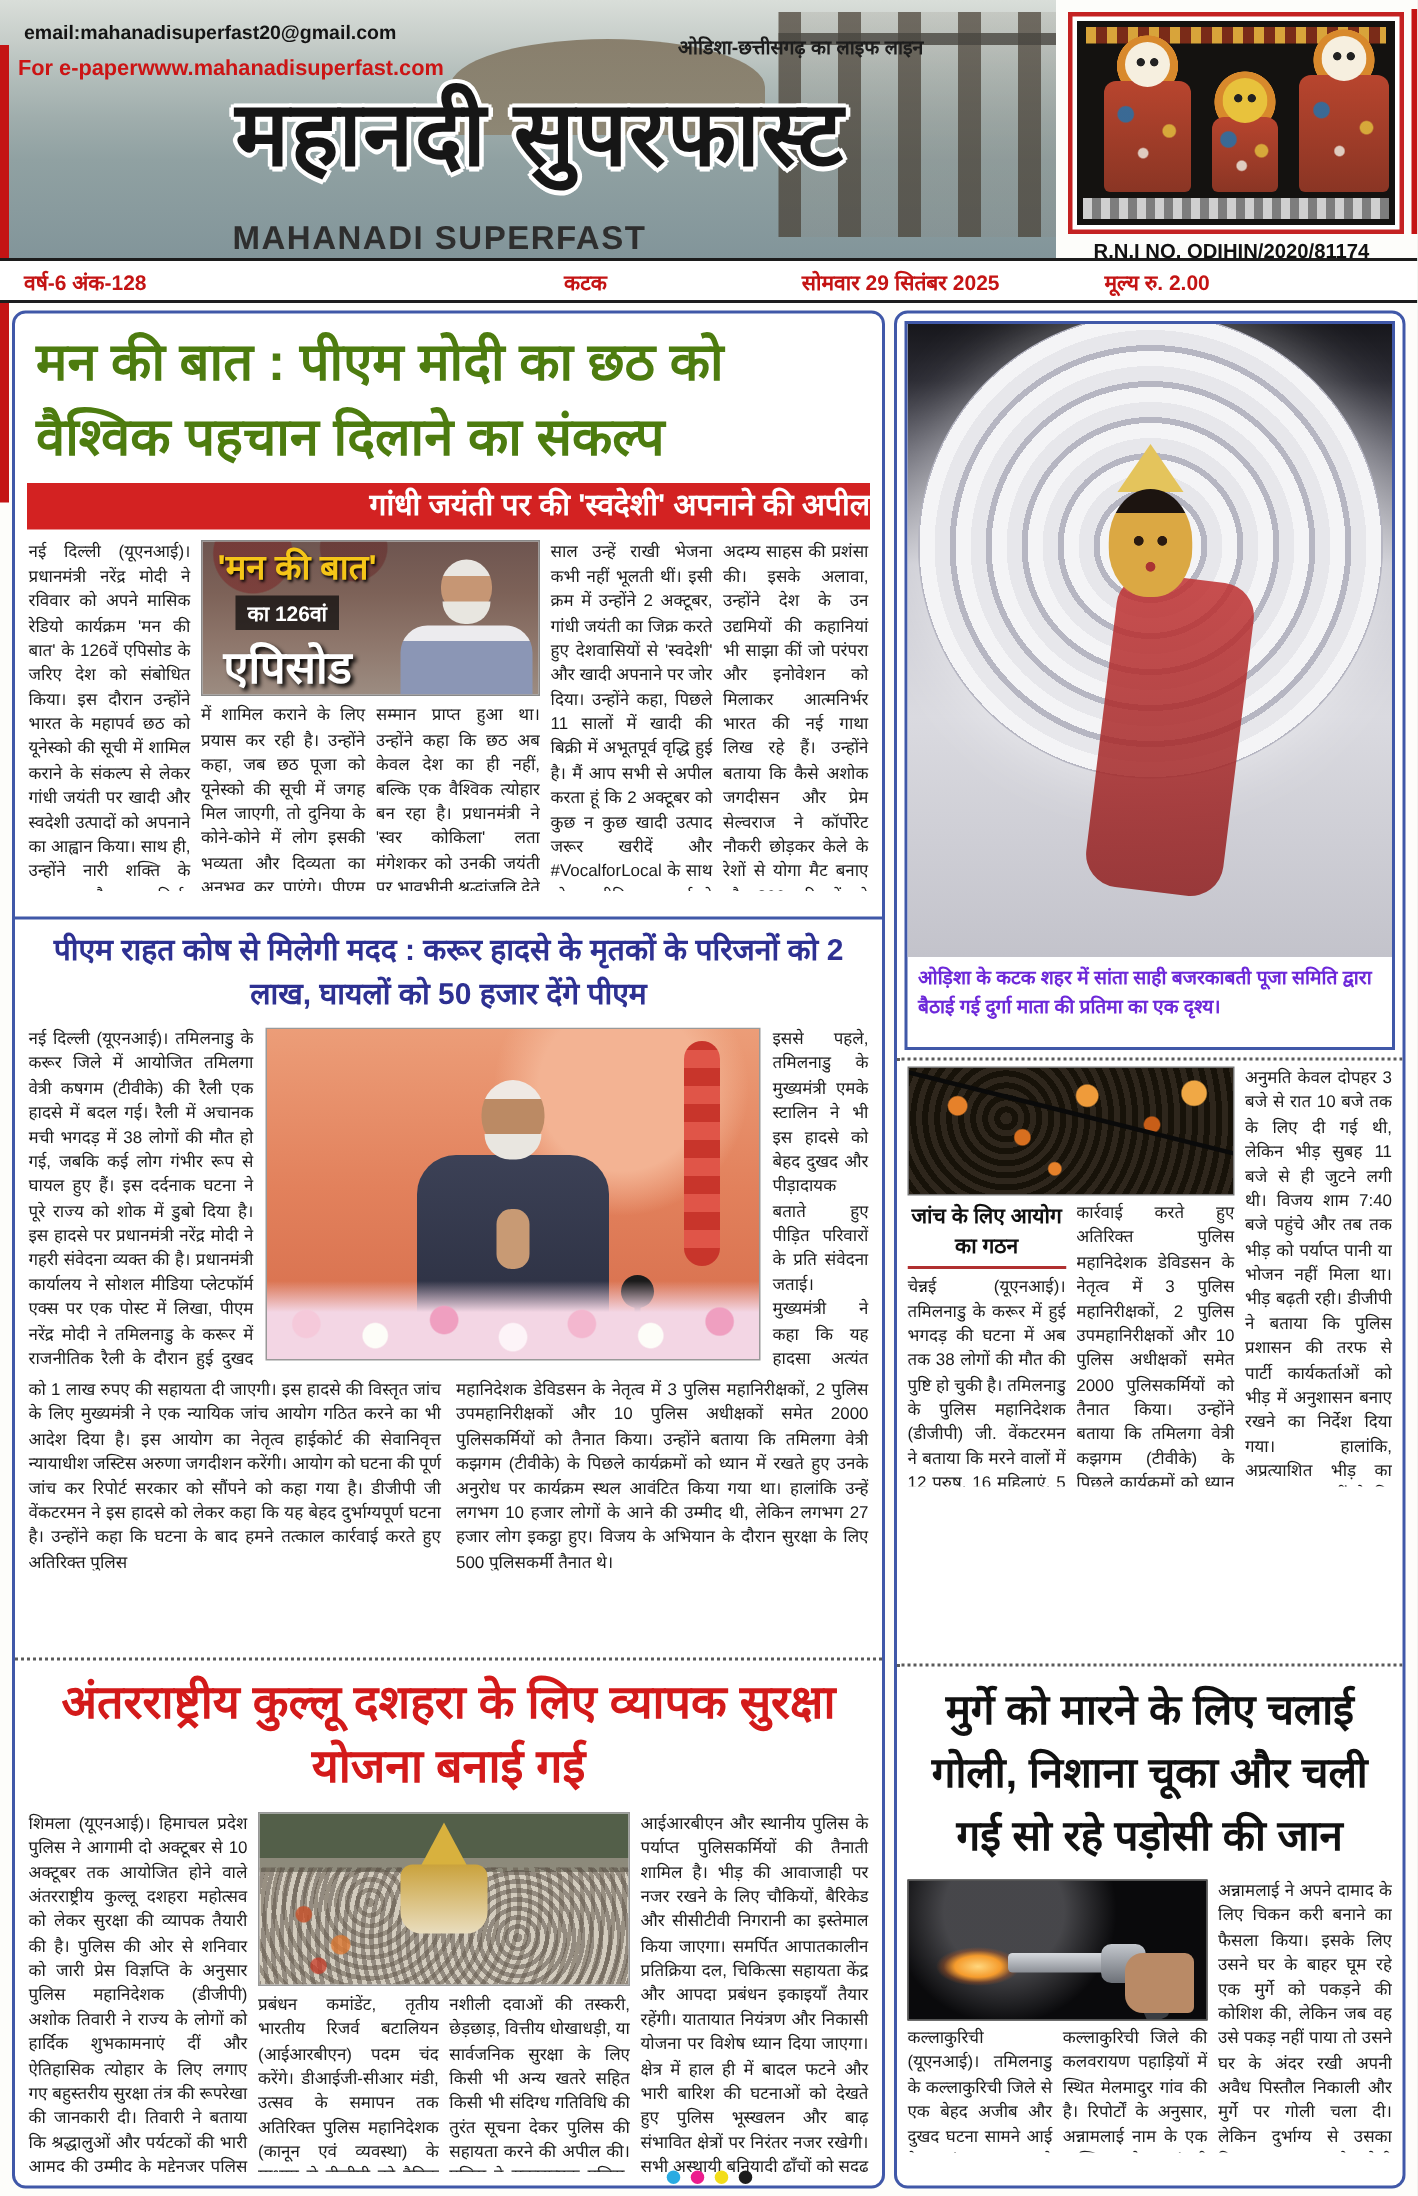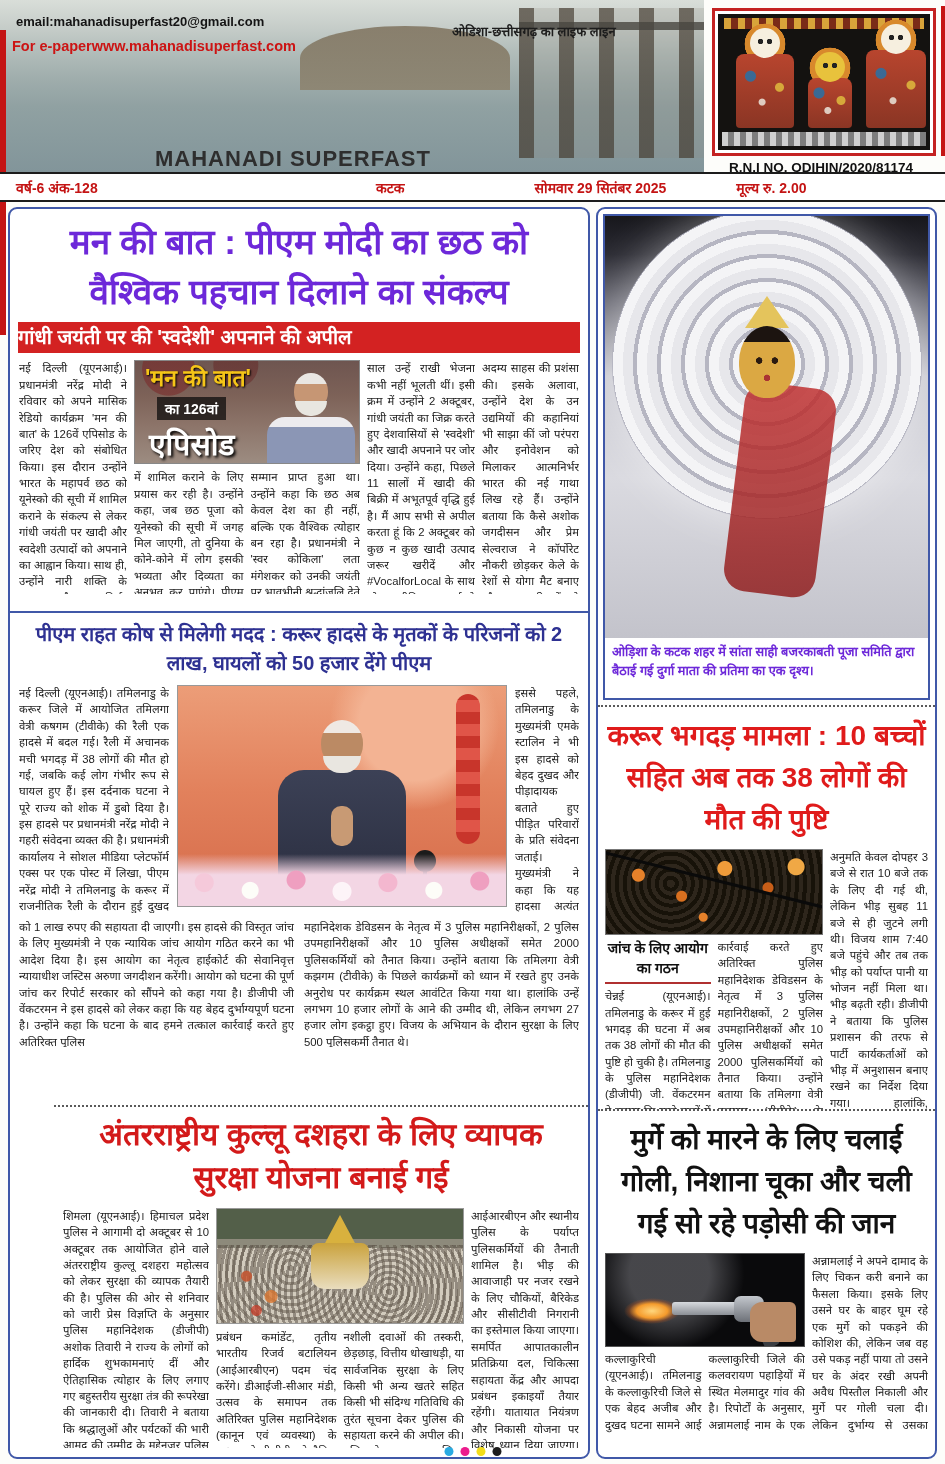--- a/index.html
+++ b/index.html
@@ -67,22 +67,22 @@
   
   .body-text { font-size:11.3px; line-height:1.45; color:#1c1c1c; text-align:justify; }
 
   .left-col  { position:absolute; left:8px;  top:207px; width:582px; height:1252px;
     border:2px solid #4058a8; border-radius:9px; background:#fff; overflow:hidden; }
   .right-col { position:absolute; left:596px; top:207px; width:341px; height:1252px;
     border:2px solid #4058a8; border-radius:9px; background:#fff; overflow:hidden; }
 
   
   .lead { height:402px; overflow:hidden; }
-  .lead-headline { padding:8px 14px 2px; text-align:center; font-size:35px; line-height:1.42; font-weight:bold; color:#6d28d9; }
-  .lead-redbar { margin:4px 8px 0; background:#d32222; color:#fff; text-align:left;
+  .lead-headline { padding:8px 14px 2px; text-align:left; font-size:35px; line-height:1.42; font-weight:bold; color:#4d7c0f; }
+  .lead-redbar { margin:4px 8px 0; background:#d32222; color:#fff; text-align:right;
     font-size:20px; font-weight:bold; line-height:31px; height:31px; }
   .lead-body { display:flex; gap:7px; padding:7px 9px; height:248px; overflow:hidden; }
   .lead-c { overflow:hidden; }
   .lead-c1,.lead-c4 { width:108px; flex:none; }
   .lead-c5 { flex:1; }
   .lead-mid { width:226px; flex:none; display:flex; flex-direction:column; }
   .mkb { position:relative; width:100%; height:104px; flex:none; overflow:hidden; border:1px solid #888;
     background:
       radial-gradient(circle at 15% 8%, rgba(122,38,38,.55) 0 26px, transparent 27px),
       radial-gradient(circle at 45% 4%, rgba(100,32,32,.45) 0 22px, transparent 23px),
@@ -127,21 +127,21 @@
       radial-gradient(circle at 50% 72%, #fdf4f8 0 9px, transparent 10px),
       radial-gradient(circle at 64% 55%, #f3b7cf 0 9px, transparent 10px),
       radial-gradient(circle at 78% 70%, #fdfdf8 0 8px, transparent 9px),
       radial-gradient(circle at 92% 52%, #ef9fc0 0 9px, transparent 10px),
       linear-gradient(0deg,#f3d6e4 0 60%, rgba(243,214,228,0)); }
   .pm-c3 { flex:1; overflow:hidden; }
   .pm-row2 { display:flex; gap:10px; height:128px; overflow:hidden; margin-top:6px; }
   .pm-row2 .body-text { flex:1; }
 
   
-  .kullu-sec { border-top:2px dotted #5a5a5a; height:352px; overflow:hidden;margin-left:44px; }
+  .kullu-sec { border-top:2px dotted #5a5a5a; height:352px; overflow:hidden; }
   .kullu-headline { padding:6px 12px 2px; text-align:center; font-size:31px; line-height:1.4; font-weight:bold; color:#d31a1a; }
   .kullu-body { display:flex; gap:7px; padding:6px 9px; height:252px; overflow:hidden; }
   .kullu-c1 { width:146px; flex:none; overflow:hidden; }
   .kullu-mid { width:248px; flex:none; display:flex; flex-direction:column; }
   .kullu-photo { position:relative; width:100%; height:116px; flex:none; border:1px solid #999; overflow:hidden;
     background:linear-gradient(180deg,#535f49 0 26%, #8d8a7b 26% 34%, #d2cbbd 34% 100%); }
   .kullu-photo::before { content:""; position:absolute; inset:32% 0 0 0;
     background:
       radial-gradient(circle at 12% 40%, rgba(200,80,40,.8) 0 5px, transparent 6px),
       radial-gradient(circle at 22% 66%, rgba(220,120,50,.8) 0 6px, transparent 7px),
@@ -226,20 +226,21 @@
 
 <div class="page">
 
   <div class="header">
     <div class="masthead-photo">
       <div class="hill"></div>
       <div class="bridge"></div>
       <div class="hdr-email">email:mahanadisuperfast20@gmail.com</div>
       <div class="hdr-epaper">For e-paperwww.mahanadisuperfast.com</div>
       <div class="hdr-tagline">ओडिशा-छत्तीसगढ़ का लाइफ लाइन</div>
+      <div class="masthead-title">महानदी सुपरफास्ट</div>
       <div class="masthead-en">MAHANADI SUPERFAST</div>
     </div>
     <div class="left-edge-strip"></div>
     <div class="right-edge-strip"></div>
     <div class="jagannath-frame">
       <div class="jagannath-art">
         <div class="fringe"></div>
         <div class="deity d-left">
             <div class="halo"></div>
             <div class="body"></div>
@@ -344,21 +345,20 @@
       <div class="durga">
         <div class="durga-arch"></div>
         <div class="durga-sari"></div>
         <div class="durga-crown"></div>
         <div class="durga-face"></div>
       </div>
       <div class="durga-caption">ओड़िशा के कटक शहर में सांता साही बजरकाबती पूजा समिति द्वारा बैठाई गई दुर्गा माता की प्रतिमा का एक दृश्य।</div>
     </div>
 
     <div class="karur">
-      <div class="karur-headline">करूर भगदड़ मामला : 10 बच्चों सहित अब तक 38 लोगों की मौत की पुष्टि</div>
       <div class="karur-body">
         <div class="karur-left">
           <div class="stampede"></div>
           <div class="karur-subcols">
             <div class="karur-sub1">
               <div class="karur-subhead">जांच के लिए आयोग का गठन</div>
               <div class="body-text">चेन्नई (यूएनआई)। तमिलनाडु के करूर में हुई भगदड़ की घटना में अब तक 38 लोगों की मौत की पुष्टि हो चुकी है। तमिलनाडु के पुलिस महानिदेशक (डीजीपी) जी. वेंकटरमन ने बताया कि मरने वालों में 12 पुरुष, 16 महिलाएं, 5 लड़के और 5 बच्चियां, यानी कुल 10 बच्चे शामिल हैं। डीजीपी जी वेंकटरमन ने करूर घटना के बारे में मीडिया को संबोधित किया। उन्होंने कहा कि यह बेहद दुर्भाग्यपूर्ण घटना है। उन्होंने कहा कि घटना के बाद हमने तत्काल</div>
             </div>
             <div class="karur-sub2 body-text">कार्रवाई करते हुए अतिरिक्त पुलिस महानिदेशक डेविडसन के नेतृत्व में 3 पुलिस महानिरीक्षकों, 2 पुलिस उपमहानिरीक्षकों और 10 पुलिस अधीक्षकों समेत 2000 पुलिसकर्मियों को तैनात किया। उन्होंने बताया कि तमिलगा वेत्री कझगम (टीवीके) के पिछले कार्यक्रमों को ध्यान में रखते हुए उनके अनुरोध पर कार्यक्रम स्थल आवंटित किया गया था। हालांकि उन्हें लगभग 10 हजार लोगों के आने की उम्मीद थी, लेकिन लगभग 27 हजार लोग इकट्ठा हुए। विजय के अभियान के दौरान सुरक्षा के लिए 500 पुलिसकर्मी तैनात थे। गौरतलब है कि कार्यक्रम की</div>
           </div>

